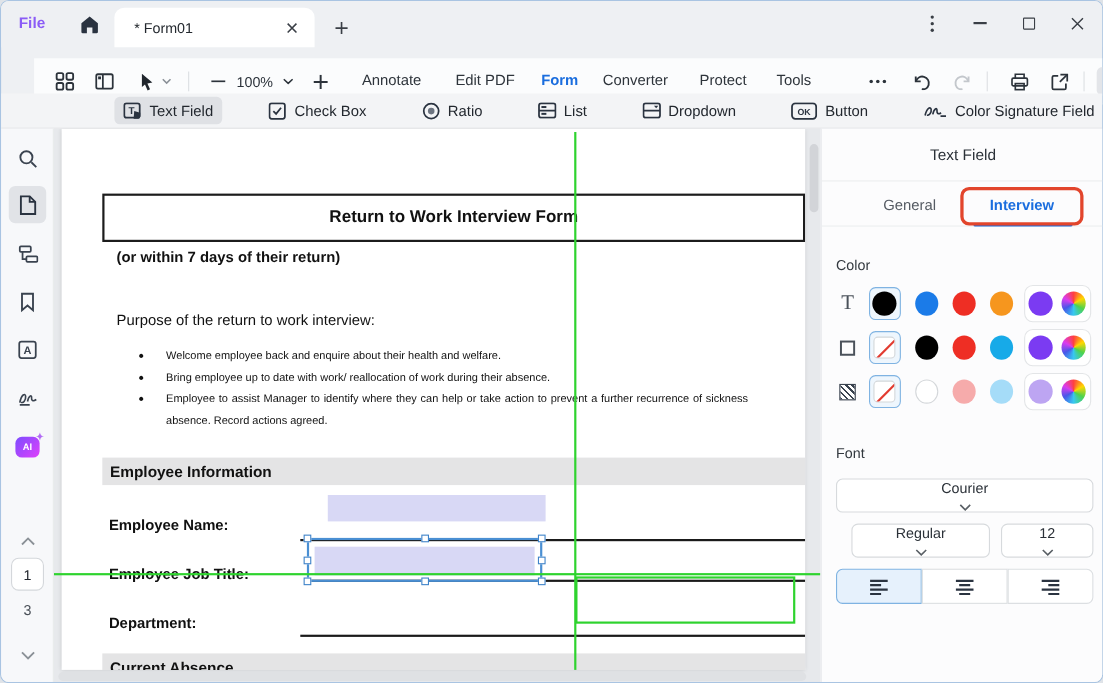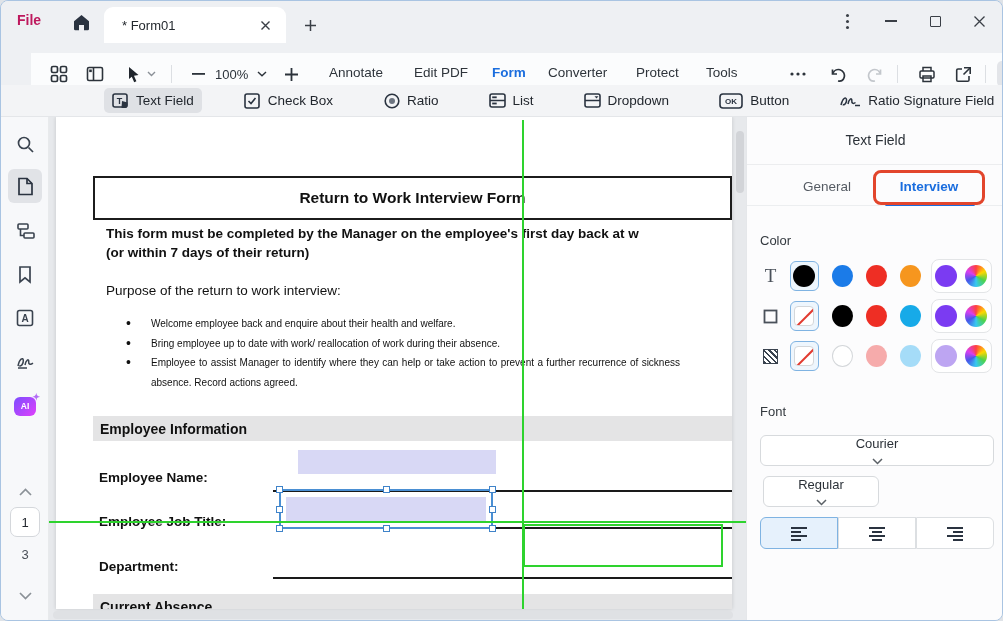--- a/index.html
+++ b/index.html
@@ -1,21 +1,21 @@
 <!DOCTYPE html>
 <html><head>
 <meta charset="utf-8">
 <style>
   * { margin:0; padding:0; box-sizing:border-box; }
   html,body { width:1003px; height:621px; background:#dfe3e8; font-family:"Liberation Sans", sans-serif; }
   .window { position:relative; width:1003px; height:621px; background:#eef0f3; border:1px solid #a9c4e2; border-radius:8px; overflow:hidden; }
 
   
   .titlebar { position:absolute; left:0; top:0; width:100%; height:42px; background:#eef0f3; }
-  .file-menu { position:absolute; left:16px; top:11px; font-size:14px; font-weight:bold; color:#be185d; cursor:default; }
+  .file-menu { position:absolute; left:16px; top:11px; font-size:14px; font-weight:bold; color:#8b5cf6; cursor:default; }
   .home-btn { position:absolute; left:66px; top:8px; width:28px; height:26px; display:flex; align-items:center; justify-content:center; border-radius:5px; }
   .tab { position:absolute; left:103px; top:6px; width:182px; height:36px; background:#fff; border-radius:9px 9px 0 0; display:flex; align-items:center; padding:0 10px 0 18px; }
   .tab-title { font-size:13px; color:#24292f; flex:1; }
   .tab-close, .new-tab { width:22px; height:22px; display:flex; align-items:center; justify-content:center; border-radius:4px; }
   .new-tab { position:absolute; left:298px; top:13px; font-size:17px; color:#3a3f46; }
   .win-controls { position:absolute; right:8px; top:6px; display:flex; gap:14px; align-items:center; }
   .win-btn { width:30px; height:28px; display:flex; align-items:center; justify-content:center; }
   .kebab { display:flex; flex-direction:column; gap:3px; }
   .kebab i { width:3px; height:3px; border-radius:50%; background:#3a3f46; }
   .minimize-glyph { width:12px; height:2px; background:#3a3f46; }
@@ -307,21 +307,21 @@
       </span>
       <span>Button</span>
     </div>
     <div class="ft-item">
       <span class="ft-icon" style="width:22px">
         <svg width="22" height="16" viewBox="0 0 22 16" fill="none" stroke="#2a3340" stroke-width="1.5">
             <path d="M2 12 C3.5 5 7 3.5 7.5 6.5 C8 9.5 5.5 12.5 3.8 11.5 M9 11 C10 5.5 13 4.5 12.8 7.5 C12.6 10 14 11.5 16.5 9.5"></path>
             <path d="M16 12.5 H21"></path>
           </svg>
       </span>
-      <span>Ratio Signature Field</span>
+      <span>Color Signature Field</span>
     </div>
   </div>
 
   <div class="sidebar">
     <div class="sb-icon" style="top:10px">
       <svg width="19" height="19" viewBox="0 0 19 19" fill="none" stroke="#3a434f" stroke-width="1.7">
           <circle cx="8" cy="8" r="5.5"></circle>
           <path d="M12.5 12.5 L17 17"></path>
         </svg>
     </div>
@@ -372,21 +372,20 @@
         </svg>
     </div>
   </div>
 
   <div class="doc-area">
     <div class="page">
       <div class="doc-title-box">
         <span class="doc-title">Return to Work Interview Form</span>
       </div>
       <div class="doc-intro">
-        <div>This form must be completed by the Manager on the employee's first day back at w</div>
         <div>(or within 7 days of their return)</div>
       </div>
       <div class="doc-purpose">Purpose of the return to work interview:</div>
       <ul class="doc-bullets">
         <li>Welcome employee back and enquire about their health and welfare.</li>
         <li>Bring employee up to date with work/ reallocation of work during their absence.</li>
         <li class="justify">Employee to assist Manager to identify where they can help or take action to prevent a further recurrence of sickness absence. Record actions agreed.</li>
       </ul>
 
       <div class="sec-bar" style="top:299px">Employee Information</div>
@@ -485,22 +484,28 @@
     </div>
 
     <div class="group-label" style="top:287px">Font</div>
 
     <div class="dd" style="left:13px; top:318px; width:234px">
       <span class="dd-val">Courier</span>
       <svg width="11" height="7" viewBox="0 0 11 7">
           <path d="M1 1 L5.5 5.5 L10 1" stroke="#5a6066" stroke-width="1.5" fill="none"></path>
         </svg>
     </div>
-    <div class="dd" style="left:16px; top:359px; width:116px">
+    <div class="dd" style="left:27px; top:359px; width:126px">
       <span class="dd-val">Regular</span>
+      <svg width="11" height="7" viewBox="0 0 11 7">
+          <path d="M1 1 L5.5 5.5 L10 1" stroke="#5a6066" stroke-width="1.5" fill="none"></path>
+        </svg>
+    </div>
+    <div class="dd" style="left:163px; top:359px; width:84px">
+      <span class="dd-val">12</span>
       <svg width="11" height="7" viewBox="0 0 11 7">
           <path d="M1 1 L5.5 5.5 L10 1" stroke="#5a6066" stroke-width="1.5" fill="none"></path>
         </svg>
     </div>
 
     <div class="align-row">
       <div class="align-btn selected">
         <svg width="20" height="15" viewBox="0 0 20 15">
             <g stroke="#2a3340" stroke-width="2">
               <line x1="2" y1="2" x2="18" y2="2"></line>

